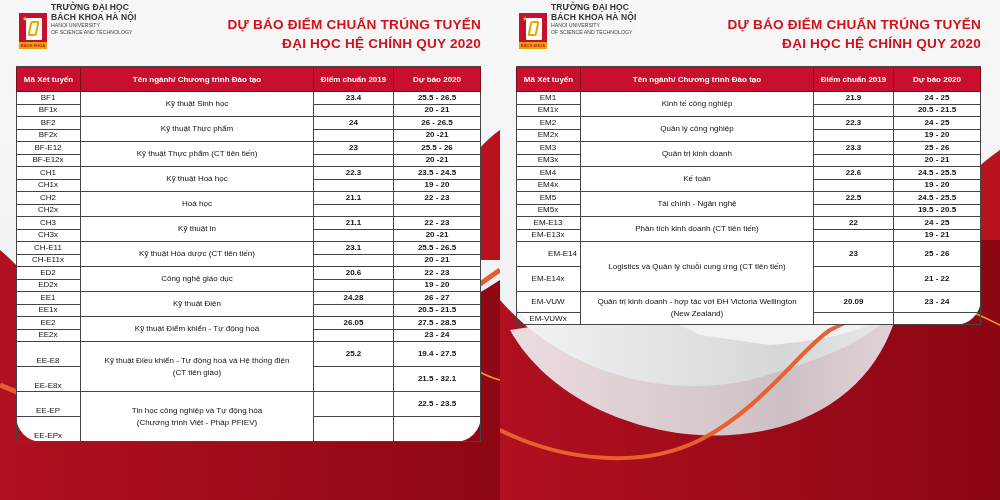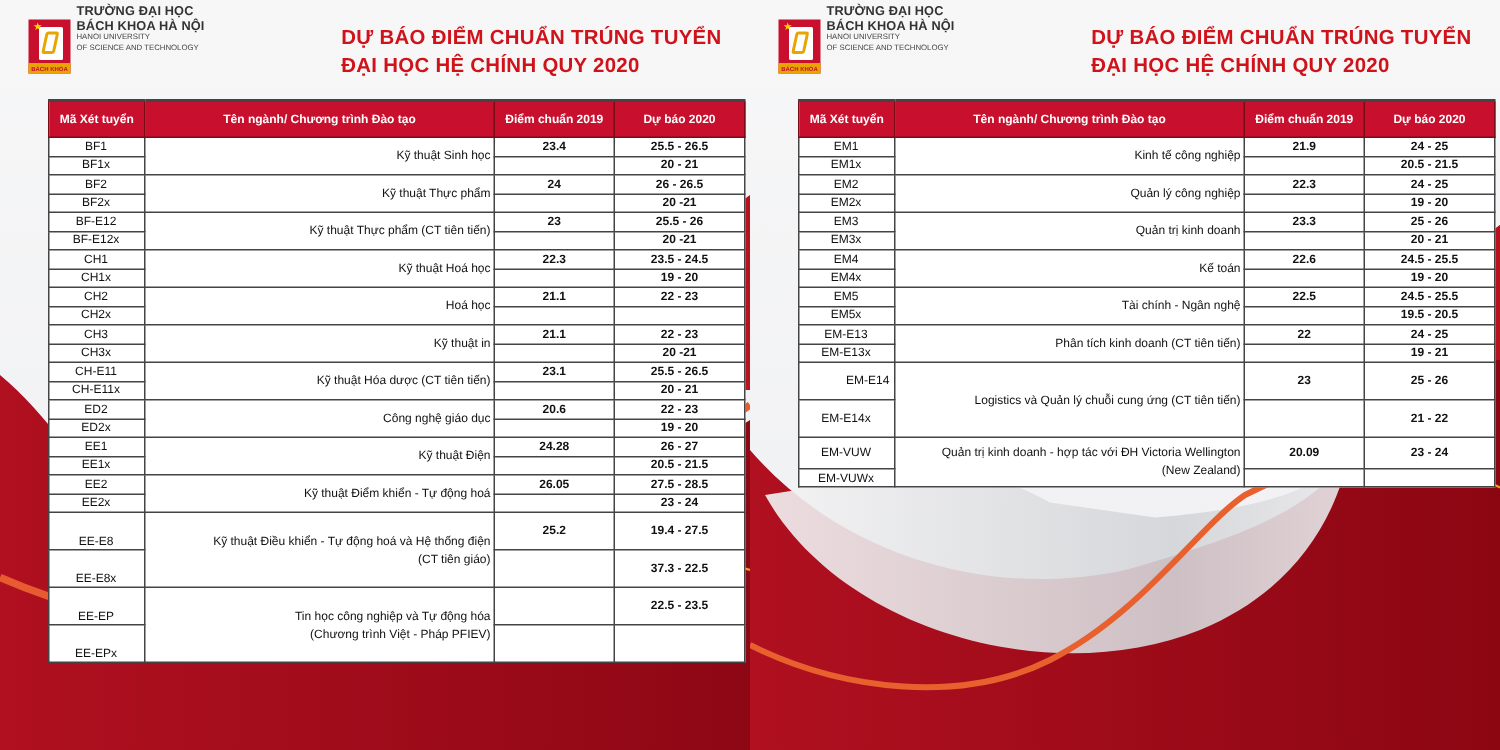--- a/index.html
+++ b/index.html
@@ -10,26 +10,26 @@
   .panel.right { left:500px; }
   .bg-svg { position:absolute; left:0; top:0; width:500px; height:500px; }
   .logo { position:absolute; left:19px; top:13px; width:28px; height:36px; background:#c8102e; }
   .logo .star { position:absolute; left:3px; top:2px; color:#ffd200; font-size:7px; line-height:7px; }
   .logo .emblem { position:absolute; left:7px; top:5px; width:16px; height:22px; background:#fff; border-radius:1px; }
   .logo .emblem-mark { position:absolute; left:3px; top:3px; width:9px; height:15px; border:2px solid #e8a400; border-radius:2px; box-sizing:border-box; transform:skewX(-12deg); }
   .logo .band { position:absolute; left:0; bottom:0; width:28px; height:7px; background:#e8a400; color:#c8102e; font-size:4px; font-weight:bold; text-align:center; line-height:7px; }
   .uni-name { position:absolute; left:51px; top:2px; color:#333; }
   .uni-name .vn { font-size:8.5px; font-weight:bold; line-height:10px; letter-spacing:0.1px; }
   .uni-name .en { font-size:5.2px; line-height:6.5px; color:#444; }
-  .title { position:absolute; right:19px; top:15px; text-align:left; color:#d0121b; font-weight:bold; font-size:13.6px; line-height:19px; letter-spacing:0.2px; }
-  table.scores { position:absolute; left:32px; top:66px; width:464px; border-collapse:collapse; background:#fff; table-layout:fixed; font-size:8px; color:#111; }
+  .title { position:absolute; right:19px; top:15px; text-align:right; color:#d0121b; font-weight:bold; font-size:13.6px; line-height:19px; letter-spacing:0.2px; }
+  table.scores { position:absolute; left:16px; top:66px; width:464px; border-collapse:collapse; background:#fff; table-layout:fixed; font-size:8px; color:#111;border-radius:26px; }
   table.scores th { background:#c8102e; color:#fff; font-weight:bold; height:23px; font-size:8px; border:1px solid #7a0a15; border-top:2px solid #444; padding:0; }
   table.scores td { border:1px solid #444; padding:0 2px; height:11.5px; line-height:10px; }
   table.scores td.code { text-align:center; padding-left:1px; }
-  table.scores td.name { text-align:right; font-size:8px; line-height:12px; }
+  table.scores td.name { text-align:center; font-size:8px; line-height:12px; }
   table.scores td.num { text-align:center; font-weight:bold; }
   table.scores tr.tall td { height:24px; vertical-align:bottom; }
   table.scores tr.tall td.num { vertical-align:middle; }
   table.scores tr.tall td.name { vertical-align:middle;margin-left:44px; }
   table.scores tr.tall.first td.code { vertical-align:middle;padding-left:30px; }
   table.scores tr.tall.vuw td { height:20px; vertical-align:middle; }
   table.scores tr.vuwx td { height:11px; }
   col.c1 { width:64px; } col.c2 { width:233px; } col.c3 { width:80px; } col.c4 { width:87px; }
 </style>
 </head>
@@ -213,21 +213,21 @@
         <td class="name" rowspan="2">
           <div>Kỹ thuật Điều khiển - Tự động hoá và Hệ thống điện</div>
           <div>(CT tiên giáo)</div>
         </td>
         <td class="num">25.2</td>
         <td class="num">19.4 - 27.5</td>
       </tr>
       <tr class="tall">
         <td class="code">EE-E8x</td>
         <td class="num"></td>
-        <td class="num">37.3 - 22.5</td>
+        <td class="num">21.5 - 32.1</td>
       </tr>
 
       <tr class="tall">
         <td class="code">EE-EP</td>
         <td class="name" rowspan="2">
           <div>Tin học công nghiệp và Tự động hóa</div>
           <div>(Chương trình Việt - Pháp PFIEV)</div>
         </td>
         <td class="num"></td>
         <td class="num">22.5 - 23.5</td>

